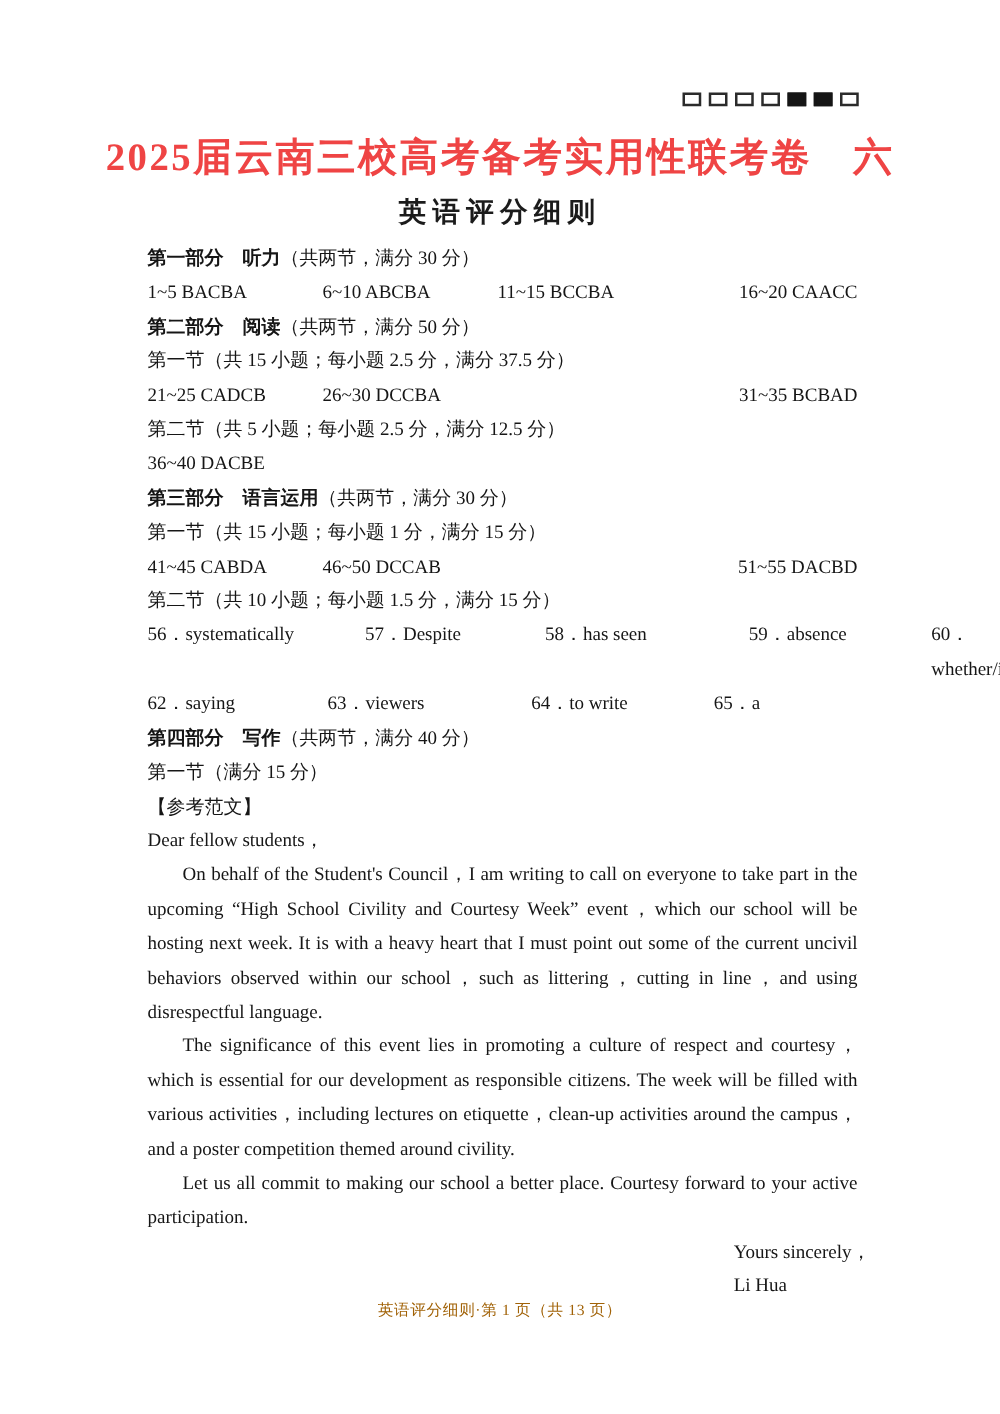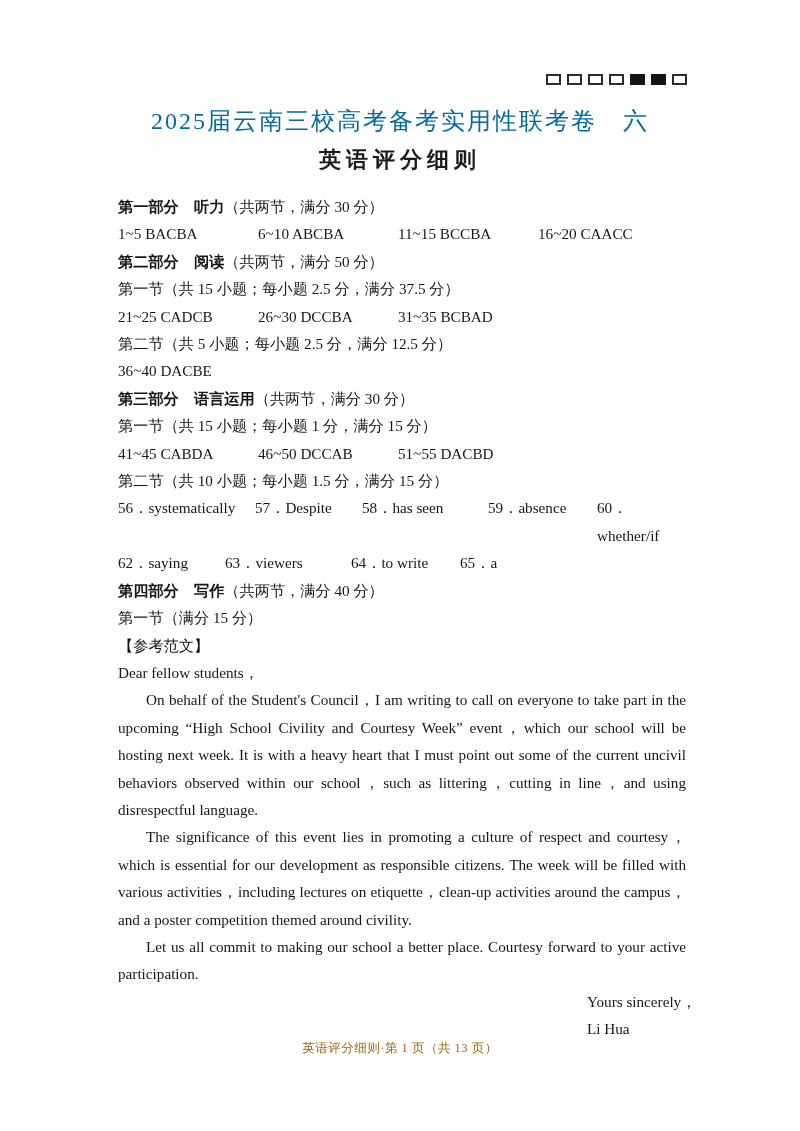--- a/index.html
+++ b/index.html
@@ -30,24 +30,24 @@
 
   
   .title-block {
     position: absolute;
     top: 105px;
     left: 0;
     width: 800px;
     text-align: center;
   }
   .main-title {
-    font-size: 24px;
-    font-weight: normal;
+    font-size: 31px;
+    font-weight: bold;
     letter-spacing: 2px;
-    color: #0369a1;
+    color: #ef4444;
   }
   .sub-title {
     font-size: 22px;
     font-weight: bold;
     letter-spacing: 5px;
     margin-top: 8px;
     color: #1b1b1b;
   }
 
   
@@ -57,23 +57,23 @@
     top: 193px;
     width: 568px;
     font-size: 15.2px;
     line-height: 27.4px;
   }
   .line { white-space: nowrap; }
   .part-heading .ph-b { font-weight: bold; }
 
   .ans-row { display: flex; }
   .ans-row .c140 { width: 140px; flex: 0 0 auto; }
-  .ans-row .clast { flex: 1 1 auto; }
+  .ans-row .clast { flex: 1 1 auto; text-align: right; }
 
-  .five-row { display: flex; }
+  .five-row { display: flex; gap: 37px; }
   .five-row .f1 { width: 137px; flex: 0 0 auto; }
   .five-row .f2 { width: 107px; flex: 0 0 auto; }
   .five-row .f3 { width: 126px; flex: 0 0 auto; }
   .five-row .f4 { width: 109px; flex: 0 0 auto; }
   .five-row .f5 { flex: 1 1 auto; }
 
   
   .essay p {
     text-align: justify;
     text-indent: 28px;

